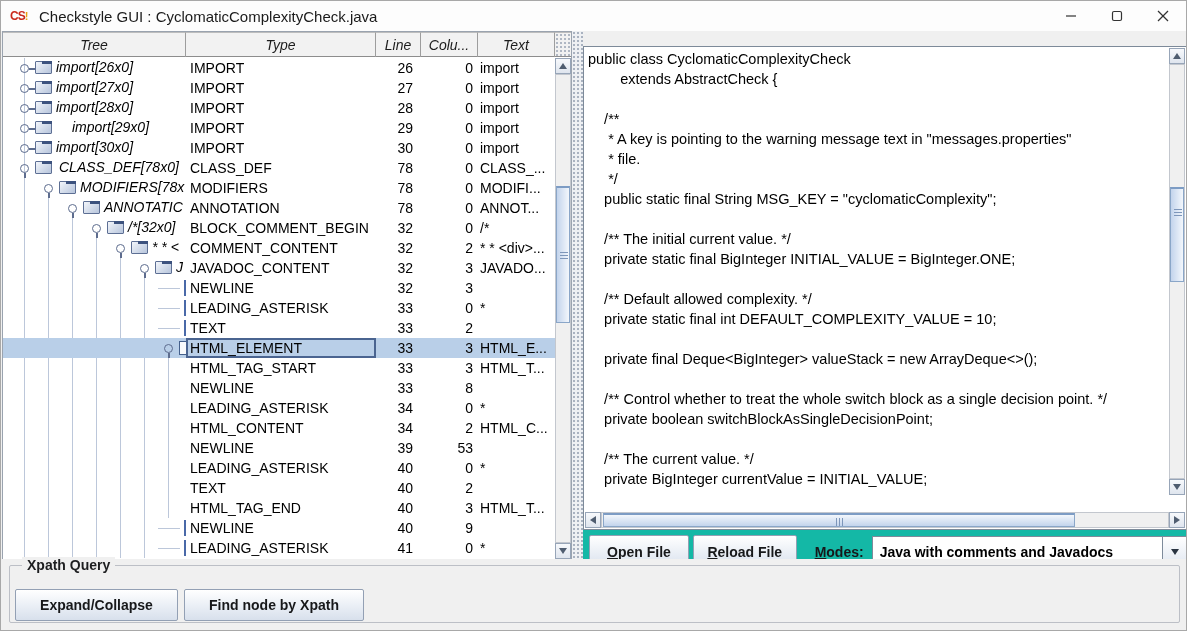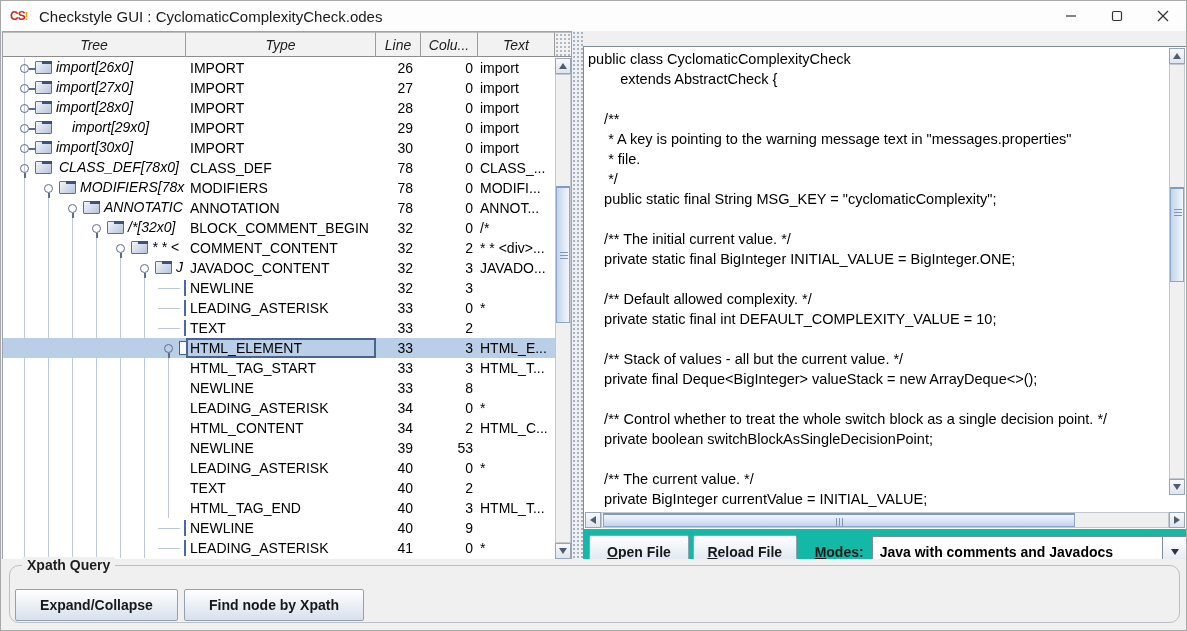--- a/index.html
+++ b/index.html
@@ -91,35 +91,35 @@
   #modes-combo{margin-left:8px;width:317px;height:32px;border:1px solid #7e8b9b;background:#fff;
     display:flex;align-items:stretch;}
   #modes-value{flex:1;display:flex;align-items:center;padding-left:7px;font-weight:bold;font-size:14px;}
   #modes-arrow{width:25px;background:linear-gradient(180deg,#ffffff,#dfe6f0);border-left:1px solid #7e8b9b;
     display:flex;align-items:center;justify-content:center;}
   #modes-arrow .arr{border-top-width:6px;border-top-color:#2a3442;}
   u{text-decoration:underline;}
   
   #xpath-panel{position:absolute;left:0;top:558px;width:1187px;height:73px;background:#f0f0f0;}
   #xpath-box{position:absolute;left:8px;top:6px;width:1171px;height:58px;border:1px solid #bcbfc6;
-    border-radius:10px;}
+    border-radius:2px;}
   #xpath-title{position:absolute;left:12px;top:-9px;background:#f0f0f0;padding:0 5px;
     font-weight:bold;font-size:14px;color:#1d1e20;}
   #xpath-buttons{position:absolute;left:5px;top:23px;display:flex;gap:6px;}
   #expand-btn{width:163px;height:32px;}
   #find-btn{width:180px;height:32px;}
 </style>
 </head>
 <body>
 
 <div id="window">
 
   <div id="titlebar">
     <div id="app-logo"><span>CS</span><span class="bang">!</span></div>
-    <div id="title-text">Checkstyle GUI : CyclomaticComplexityCheck.odes</div>
+    <div id="title-text">Checkstyle GUI : CyclomaticComplexityCheck.java</div>
     <div id="win-controls">
       <div class="win-btn">
         <svg width="12" height="12">
             <line x1="1" y1="6" x2="11" y2="6"></line>
           </svg>
       </div>
       <div class="win-btn">
         <svg width="12" height="12">
             <rect x="1.5" y="1.5" width="9" height="9" rx="1.5"></rect>
           </svg>
@@ -525,21 +525,20 @@
             <div class="code-line">     * file.</div>
             <div class="code-line">     */</div>
             <div class="code-line">    public static final String MSG_KEY = "cyclomaticComplexity";</div>
             <div class="code-line"> </div>
             <div class="code-line">    /** The initial current value. */</div>
             <div class="code-line">    private static final BigInteger INITIAL_VALUE = BigInteger.ONE;</div>
             <div class="code-line"> </div>
             <div class="code-line">    /** Default allowed complexity. */</div>
             <div class="code-line">    private static final int DEFAULT_COMPLEXITY_VALUE = 10;</div>
             <div class="code-line"> </div>
-            <div class="code-line">    /** Stack of values - all but the current value. */</div>
             <div class="code-line">    private final Deque&lt;BigInteger&gt; valueStack = new ArrayDeque&lt;&gt;();</div>
             <div class="code-line"> </div>
             <div class="code-line">    /** Control whether to treat the whole switch block as a single decision point. */</div>
             <div class="code-line">    private boolean switchBlockAsSingleDecisionPoint;</div>
             <div class="code-line"> </div>
             <div class="code-line">    /** The current value. */</div>
             <div class="code-line">    private BigInteger currentValue = INITIAL_VALUE;</div>
           </div>
         <div id="code-vscroll">
           <div class="sb-btn" style="left:0;top:0;">

